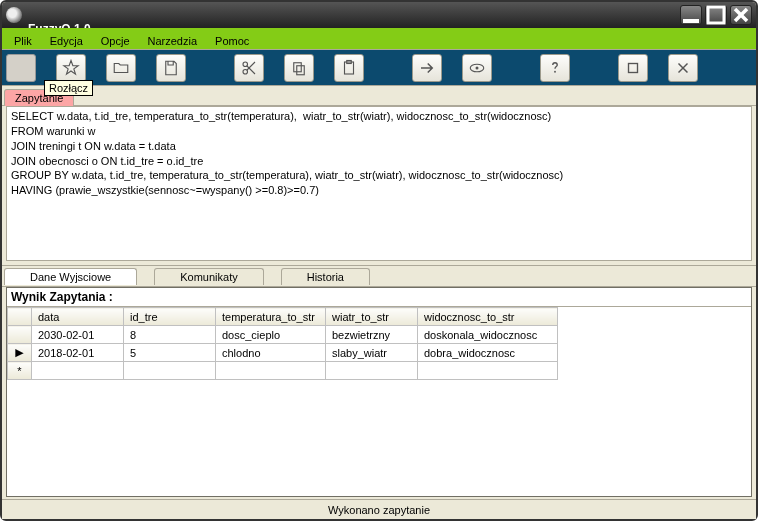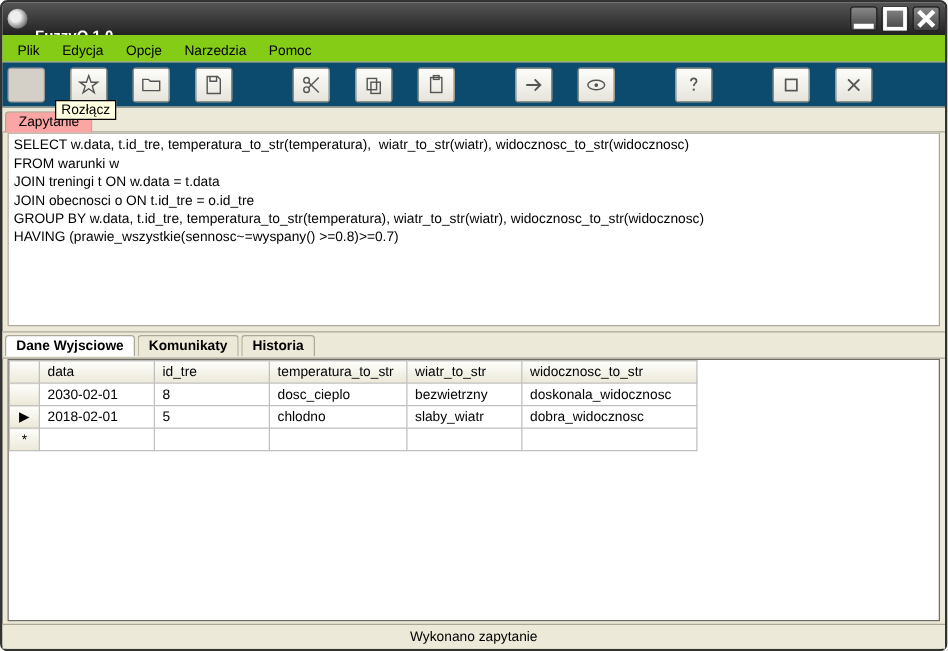--- a/index.html
+++ b/index.html
@@ -132,30 +132,29 @@
   .lower-tabs {
     display: flex;
     align-items: center;
     background: #ece9d8;
     height: 22px;
     border-top: 1px solid #aca899;
     border-bottom: 1px solid #aca899;
     padding-left: 2px;
   }
   .ltab {
-    padding: 2px 8px;
+    padding: 2px 25px;
     border: 1px solid #aca899;
     background: #ece9d8;
     border-bottom: none;
     border-top-left-radius: 3px;
     border-top-right-radius: 3px;
-    margin-right: 2px;
-    cursor: pointer;
-    font-size: 11px;
-    font-weight: bold;
+    margin-right: 17px;
+    cursor: pointer;
+    font-size: 11px;
   }
   .ltab.active { background: #fff; }
   .results-panel {
     flex: 1;
     background: #fff;
     margin: 0 4px 2px 4px;
     border: 1px solid #716f64;
     display: flex;
     flex-direction: column;
     overflow: hidden;
@@ -324,20 +323,21 @@
 GROUP BY w.data, t.id_tre, temperatura_to_str(temperatura), wiatr_to_str(wiatr), widocznosc_to_str(widocznosc)
 HAVING (prawie_wszystkie(sennosc~=wyspany() &gt;=0.8)&gt;=0.7)</div>
 
   <div class="lower-tabs">
     <div class="ltab active">Dane Wyjsciowe</div>
     <div class="ltab">Komunikaty</div>
     <div class="ltab">Historia</div>
   </div>
 
   <div class="results-panel">
+    <div class="results-title">Wynik Zapytania :</div>
     <div class="grid-wrap">
       <table class="grid">
         <thead>
           <tr>
             <th class="rowhead"></th>
             <th class="col-data">data</th>
             <th class="col-id">id_tre</th>
             <th class="col-temp">temperatura_to_str</th>
             <th class="col-wiatr">wiatr_to_str</th>
             <th class="col-wid">widocznosc_to_str</th>

